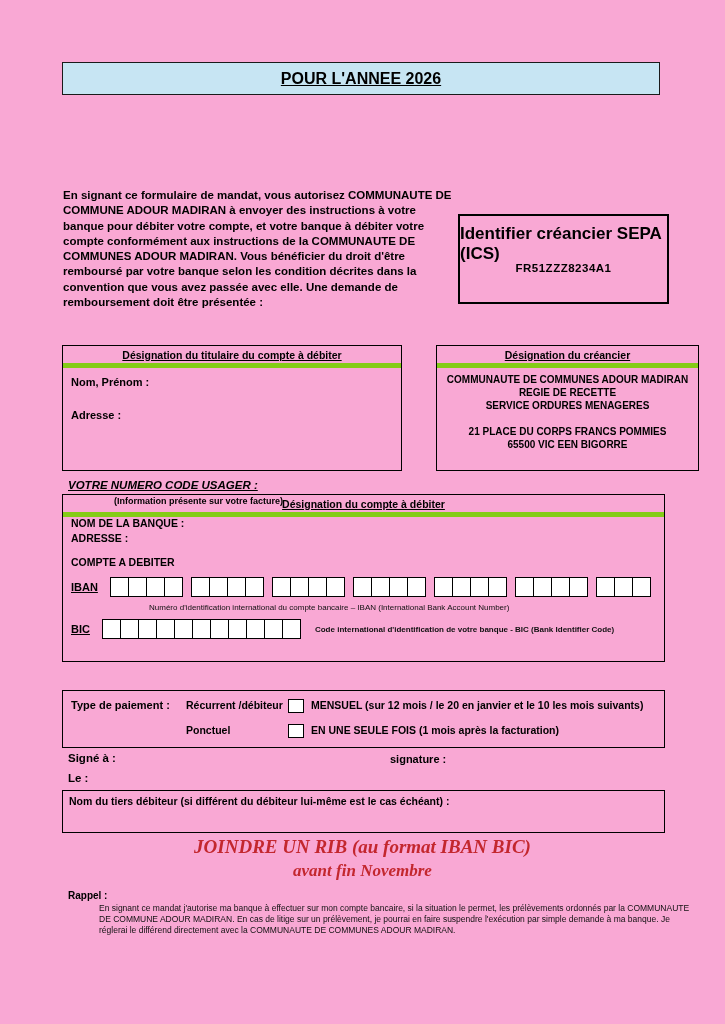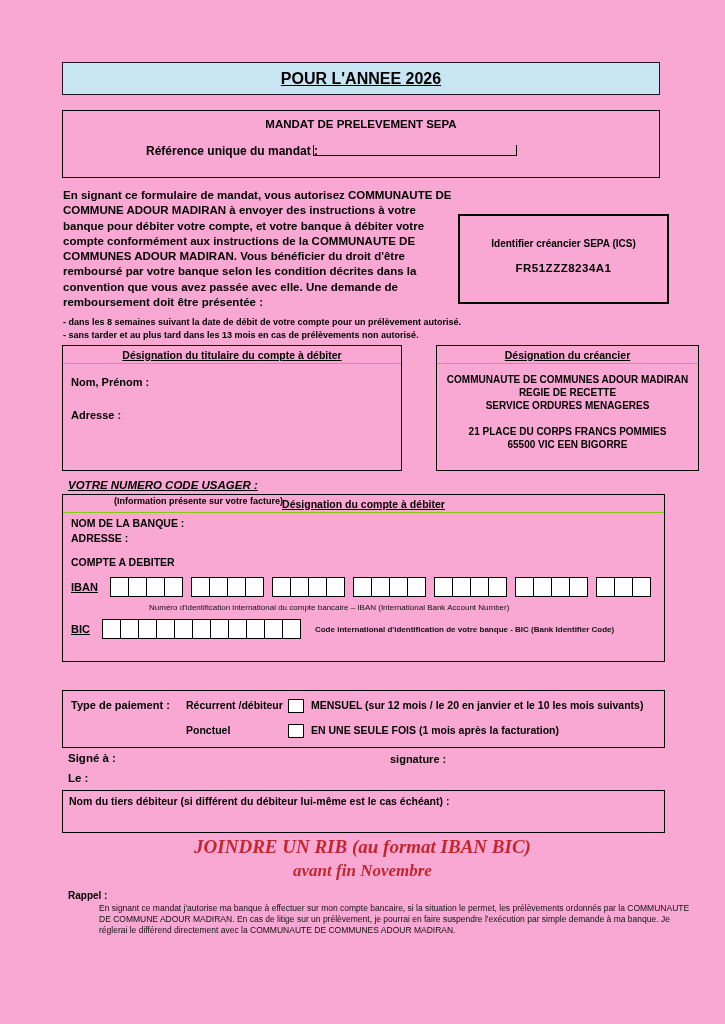--- a/index.html
+++ b/index.html
@@ -20,25 +20,25 @@
   .mandate-box { left:62px; top:110px; width:596px; height:66px; border:1px solid #000; }
   .mandate-title { left:0; right:0; top:7px; text-align:center; font-size:11.5px; font-weight:bold; }
   .ref-label { left:83px; top:33px; font-size:12px; font-weight:bold; }
   .ref-field { left:250px; top:34px; width:202px; height:10px;
     border:1.2px solid #000; border-top:none; }
 
   .auth-paragraph { left:63px; top:188px; width:394px; font-size:11.5px; font-weight:bold; line-height:1.33; }
   .auth-conditions { left:63px; top:316px; width:420px; font-size:9px; font-weight:bold; line-height:1.45; }
 
   .ics-box { left:458px; top:214px; width:207px; height:86px; border:2px solid #000; }
-  .ics-label { left:0; right:0; top:22px; text-align:center; font-size:10px; font-weight:bold; }
+  .ics-label { left:0; right:0; top:8px; text-align:left; font-size:17px; font-weight:bold; }
   .ics-value { left:0; right:0; top:46px; text-align:center; font-size:11.5px; font-weight:bold; letter-spacing:0.5px; }
 
   .panel { border:1px solid #000; }
-  .panel-header { height:17px; border-bottom:1px solid #84cc16; display:flex; align-items:center; justify-content:center;
+  .panel-header { height:17px; border-bottom:5px solid #84cc16; display:flex; align-items:center; justify-content:center;
     font-size:10.5px; font-weight:bold; text-decoration:underline; }
   .debtor-box  { left:62px; top:345px; width:338px; height:124px; }
   .creditor-box{ left:404px; top:345px; width:261px; height:124px;margin-left:32px; }
   .debtor-name { left:8px; top:30px; font-size:11px; font-weight:bold; }
   .debtor-addr { left:8px; top:63px; font-size:11px; font-weight:bold; }
   .creditor-lines { left:0; right:0; top:27px; text-align:center; font-size:10px; font-weight:bold; line-height:13px; }
   .creditor-gap { height:13px; }
 
   .code-usager-label { left:68px; top:479px; font-size:11.5px; font-weight:bold; font-style:italic; text-decoration:underline; }
   .code-usager-note  { left:68px; top:496px; font-size:9px; font-weight:bold;padding-left:46px; }
@@ -85,31 +85,22 @@
 </style>
 </head>
 <body>
 
 <div class="page">
 
   <div class="abs banner" style="background: rgb(199, 229, 243);">
     <span>POUR L'ANNEE 2026</span>
   </div>
 
-  <div class="abs mandate-box">
-    <div class="abs mandate-title">MANDAT DE PRELEVEMENT SEPA</div>
-    <div class="abs ref-label">Référence unique du mandat :</div>
-    <div class="abs ref-field"></div>
-  </div>
 
   <div class="abs auth-paragraph">En signant ce formulaire de mandat, vous autorisez COMMUNAUTE DE COMMUNE ADOUR MADIRAN à envoyer des instructions à votre banque pour débiter votre compte, et votre banque à débiter votre compte conformément aux instructions de la COMMUNAUTE DE COMMUNES ADOUR MADIRAN. Vous bénéficier du droit d'être remboursé par votre banque selon les condition décrites dans la convention que vous avez passée avec elle. Une demande de remboursement  doit être présentée :</div>
-  <div class="abs auth-conditions">
-    <div>- dans les 8 semaines suivant la date de débit de votre compte pour un prélèvement autorisé.</div>
-    <div>- sans tarder et au plus tard dans les 13 mois en cas de prélèvements non autorisé.</div>
-  </div>
 
   <div class="abs ics-box">
     <div class="abs ics-label">Identifier créancier SEPA (ICS)</div>
     <div class="abs ics-value">FR51ZZZ8234A1</div>
   </div>
 
   <div class="abs panel debtor-box">
     <div class="panel-header">Désignation du titulaire du compte à débiter</div>
     <div class="abs debtor-name">Nom, Prénom :</div>
     <div class="abs debtor-addr">Adresse :</div>

